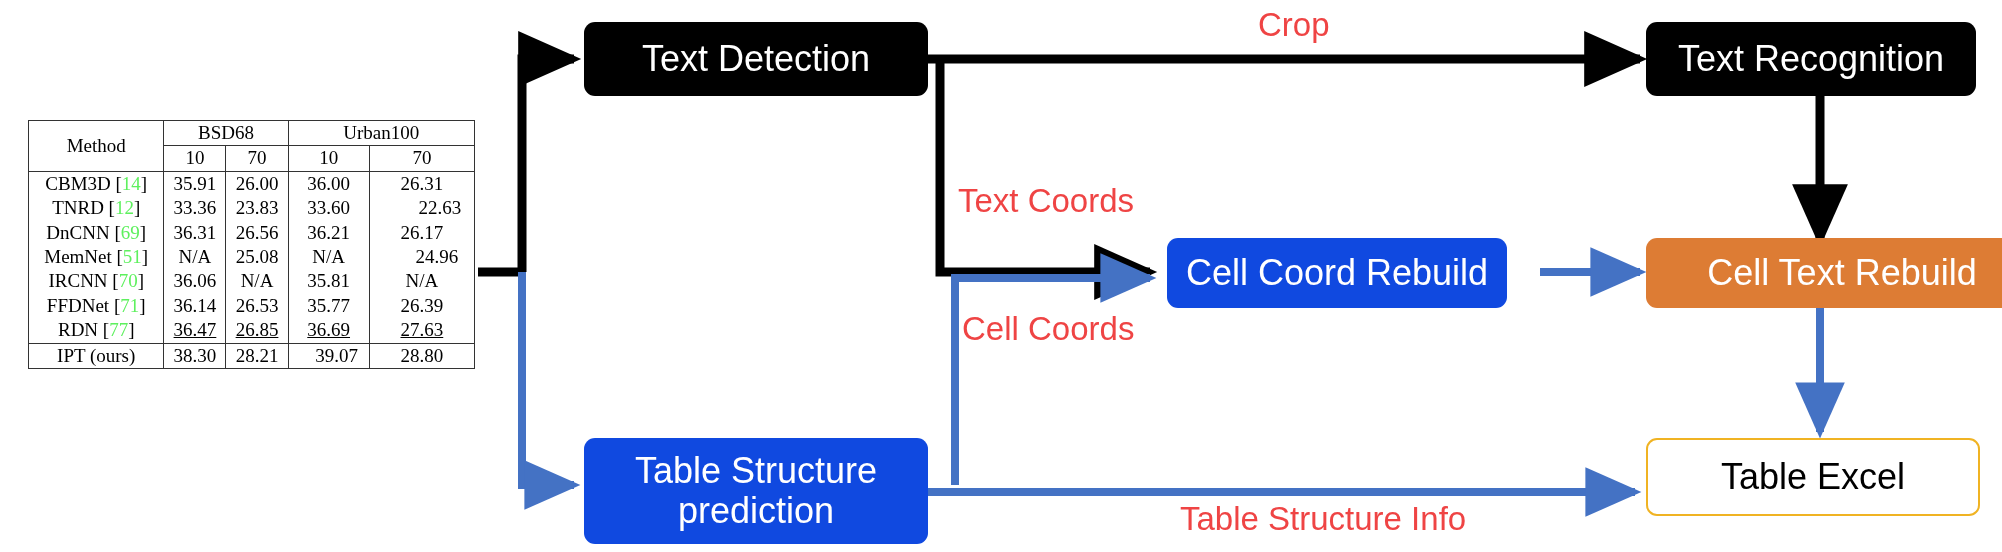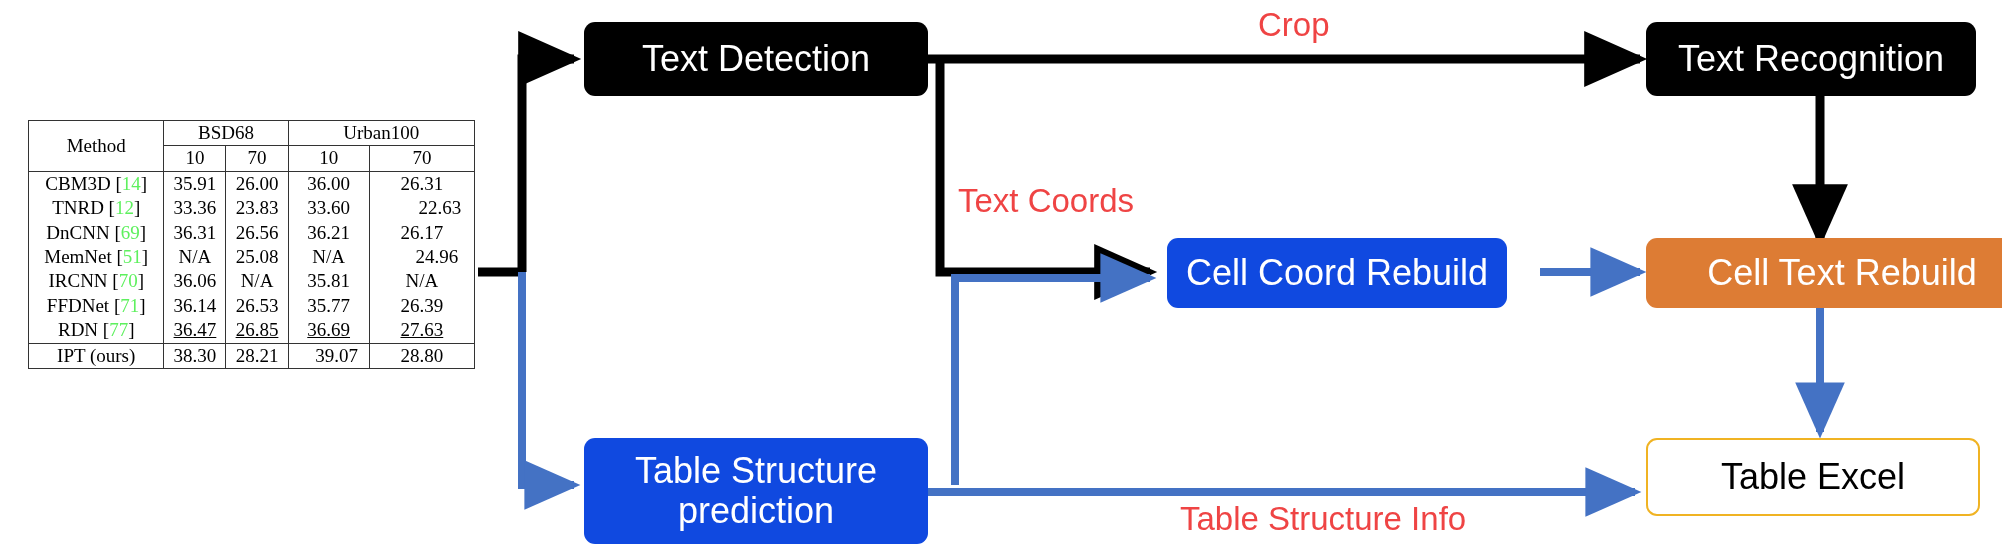--- a/index.html
+++ b/index.html
@@ -155,15 +155,16 @@
 
   <div class="node n-orange" style="left:1646px;top:238px;width:392px;height:70px;">Cell Text Rebuild</div>
 
   <div class="node n-blue" style="left:584px;top:438px;width:344px;height:106px;white-space:pre-line;">Table Structure
 prediction</div>
 
   <div class="node n-excel" style="left:1646px;top:438px;width:330px;height:74px;">Table Excel</div>
 
   <div class="edgelabel" style="left:1258px;top:6px;">Crop</div>
   <div class="edgelabel" style="left:958px;top:182px;">Text Coords</div>
+  <div class="edgelabel" style="left:962px;top:310px;">Cell Coords</div>
   <div class="edgelabel" style="left:1180px;top:500px;">Table Structure Info</div>
 
 </div>
 
 </body></html>

